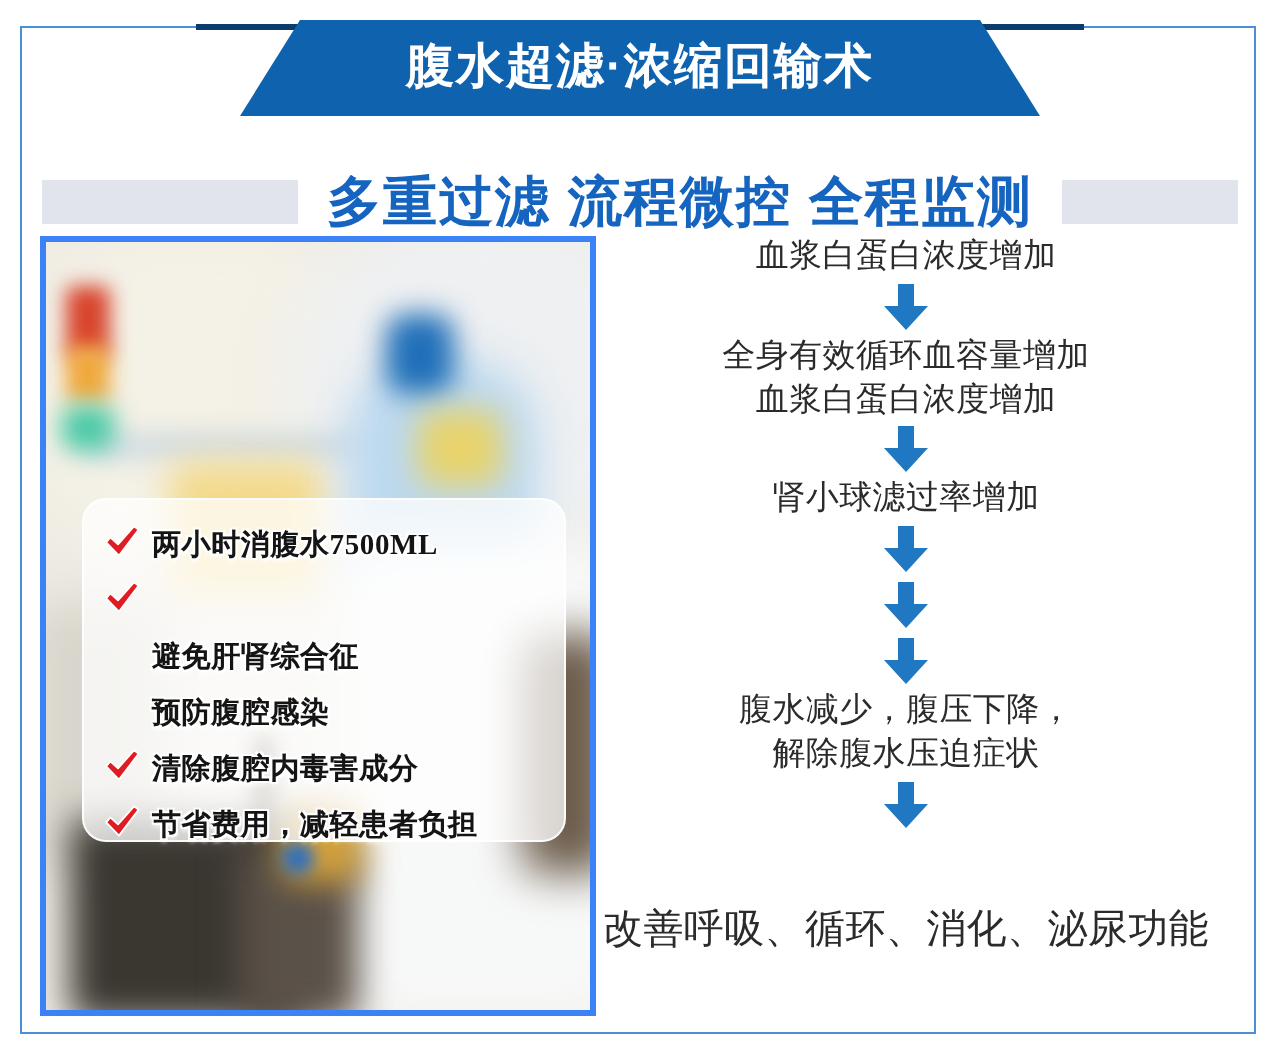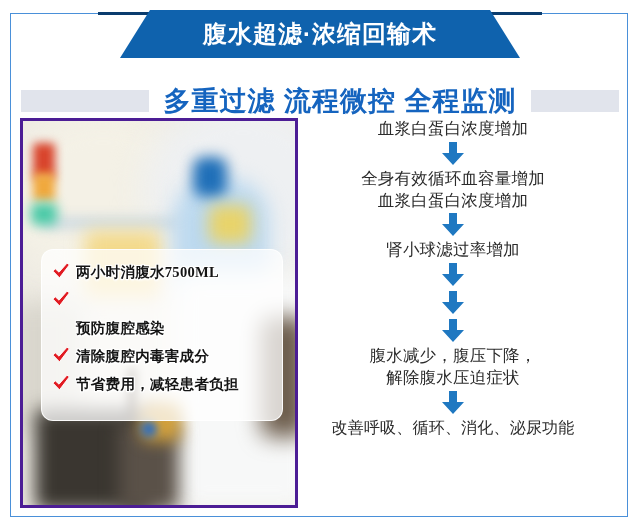--- a/index.html
+++ b/index.html
@@ -52,21 +52,21 @@
   .sub-bar{width:128px;height:22px;background:#e1e4ec;}
   .sub-bar.right{width:88px;}
   .subtitle-text{
     color:#1564bf;font-size:27px;font-weight:bold;white-space:nowrap;
     letter-spacing:1px;line-height:1;
   }
 
   
   .photo-panel{
     position:absolute;left:20px;top:118px;width:278px;height:390px;
-    border:3px solid #4c1d95;box-sizing:border-box;overflow:hidden;
+    border:3px solid #3b82f6;box-sizing:border-box;overflow:hidden;
     background:#efece4;
   }
   .photo-scene{position:absolute;inset:0;overflow:hidden;}
   .blob{position:absolute;border-radius:50%;filter:blur(11px);}
   .b-bg1{left:-20px;top:-10px;width:200px;height:170px;background:#f4f1e6;filter:blur(16px);}
   .b-bg2{left:120px;top:-20px;width:200px;height:180px;background:#eef0f2;filter:blur(16px);}
   .b-vial-red{left:10px;top:22px;width:22px;height:36px;background:#d8432b;border-radius:4px;filter:blur(5px);}
   .b-vial-org{left:10px;top:52px;width:22px;height:28px;background:#f0a83c;border-radius:4px;filter:blur(5px);}
   .b-vial-grn{left:8px;top:82px;width:26px;height:22px;background:#49c9a6;border-radius:5px;filter:blur(6px);}
   .b-yellow{left:62px;top:110px;width:76px;height:66px;background:#f3d98a;border-radius:6px;filter:blur(9px);}
@@ -110,21 +110,21 @@
 
   
   .flow{
     position:absolute;left:288px;top:118px;width:330px;height:392px;
     display:flex;flex-direction:column;align-items:center;
   }
   .flow-step{
     font-size:16.5px;color:#2b2b2b;line-height:1.32;text-align:center;
     white-space:pre-line;font-weight:normal;letter-spacing:0.2px;
   }
-  .flow-step.wide{font-size:16px;}
+  .flow-step.wide{font-size:20px;margin-top:35px;}
   .arrow{
     width:26px;height:24px;margin:2px 0;
     flex:0 0 auto;
   }
 </style>
 </head>
 <body>
 
 <div class="page">
 
@@ -180,20 +180,24 @@
           </li>
           <li class="bullet-item">
             <span class="check-slot">
               <svg class="check-mark" viewBox="0 0 24 24">
                 <path d="M2.5 12.2 L5 9.2 L9.6 13.4 L19.2 2.6 L22 4.6 L10.2 20.2 Z" fill="#e11b22" stroke="#ffffff" stroke-width="1.1" stroke-linejoin="round"></path>
               </svg>
             </span>
           </li>
           <li class="bullet-item">
             <span class="check-slot"></span>
+            <span class="bullet-text">避免肝肾综合征</span>
+          </li>
+          <li class="bullet-item">
+            <span class="check-slot"></span>
             <span class="bullet-text">预防腹腔感染</span>
           </li>
           <li class="bullet-item">
             <span class="check-slot">
               <svg class="check-mark" viewBox="0 0 24 24">
                 <path d="M2.5 12.2 L5 9.2 L9.6 13.4 L19.2 2.6 L22 4.6 L10.2 20.2 Z" fill="#e11b22" stroke="#ffffff" stroke-width="1.1" stroke-linejoin="round"></path>
               </svg>
             </span>
             <span class="bullet-text">清除腹腔内毒害成分</span>
           </li>

